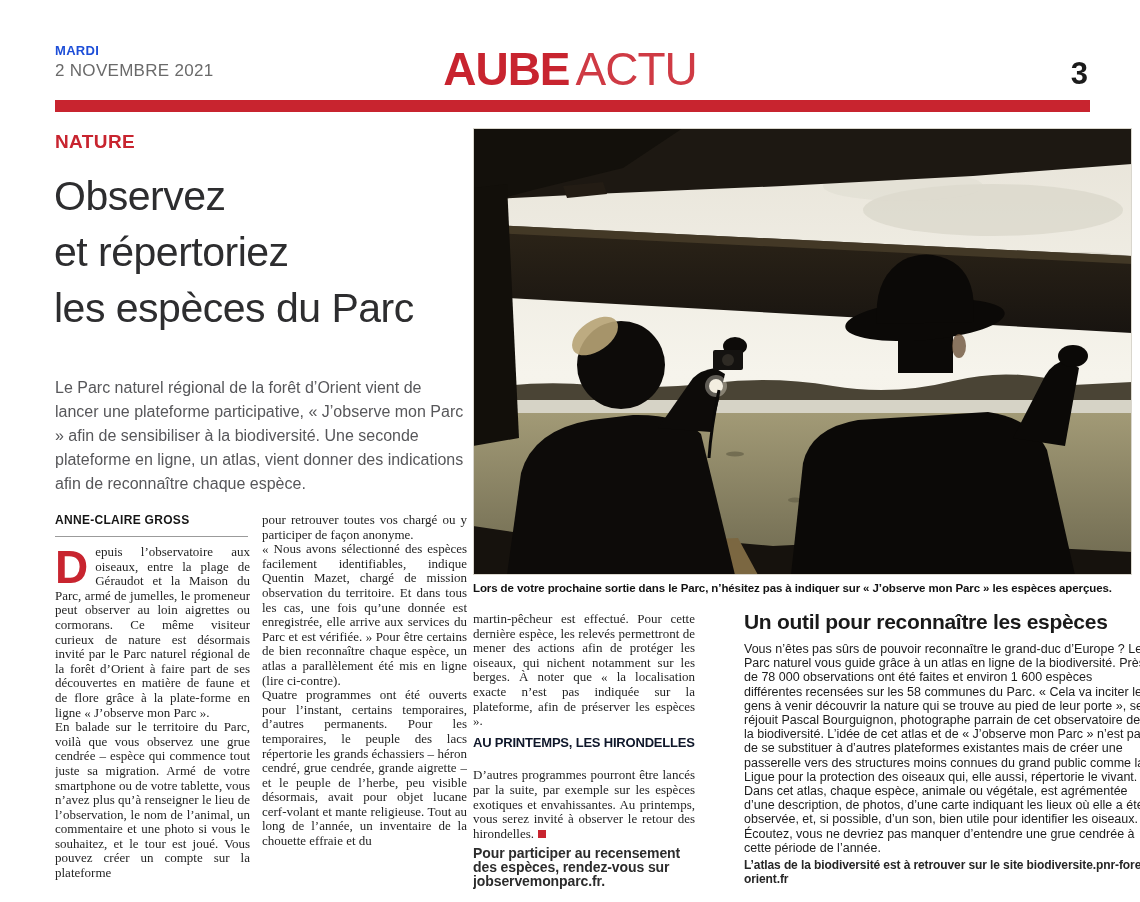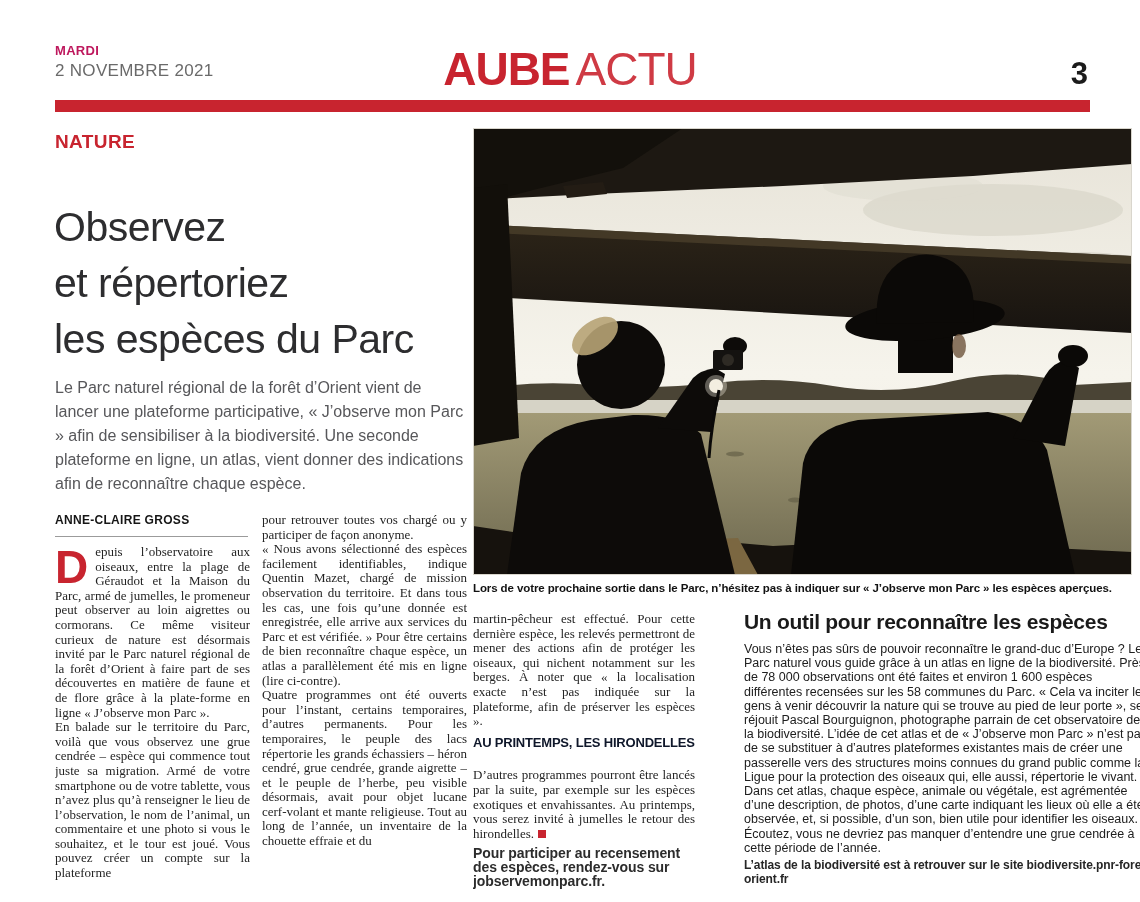--- a/index.html
+++ b/index.html
@@ -4,34 +4,34 @@
 <style>
   * { margin:0; padding:0; box-sizing:border-box; }
   html,body { background:#ffffff; }
   .page {
     position:relative; width:1140px; height:902px; margin:0 auto;
     background:#ffffff; overflow:hidden;
     font-family:"Liberation Sans", sans-serif; color:#1e1e1e;
   }
   
   .dateline { position:absolute; left:55px; top:44px; line-height:1.15; }
-  .dateline .day { font-size:13px; font-weight:700; letter-spacing:.3px; color:#be185d; }
+  .dateline .day { font-size:13px; font-weight:700; letter-spacing:.3px; color:#1d4ed8; }
   .dateline .date { font-size:17px; font-weight:400; letter-spacing:.3px; color:#6a6a6a; margin-top:2px; }
   .masthead {
     position:absolute; left:0; right:0; top:46px; text-align:center;
     font-size:46px; letter-spacing:-1px; line-height:1; white-space:nowrap;
   }
   .mh-bold { font-weight:700; color:#c8242f; }
   .mh-light { font-weight:400; color:#cf3a44; margin-left:6px; }
   .pagenum { position:absolute; right:52px; top:56px; font-size:31px; font-weight:700; color:#1b1b1b; }
   .redbar { position:absolute; left:55px; top:100px; width:1035px; height:12px; background:#c8242f; }
 
   
   .kicker { position:absolute; left:55px; top:131px; font-size:19px; font-weight:800; letter-spacing:.4px; color:#c8242f; }
-  .headline { position:absolute; left:54px; top:168px; width:415px; font-size:41px; font-weight:400; letter-spacing:-.5px; line-height:56px; color:#2d2d2f;margin-top:31px; }
+  .headline { position:absolute; left:54px; top:168px; width:415px; font-size:41px; font-weight:400; letter-spacing:-.5px; line-height:56px; color:#2d2d2f; }
   .standfirst { position:absolute; left:55px; top:376px; width:412px; height:132px; overflow:hidden; font-size:16px; line-height:24px; color:#57575a; }
   .byline { position:absolute; left:55px; top:513px; font-size:12px; font-weight:700; letter-spacing:.3px; color:#161616; }
   .byline-rule { position:absolute; left:55px; top:536px; width:193px; height:1px; background:#9b9b9b; }
 
   
   .bodycol { position:absolute; font-family:"Liberation Serif", serif; font-size:13px; line-height:14.6px; text-align:justify; color:#242424; }
   .bodycol p { margin:0; }
   .col1 { left:55px;  top:545px; width:195px; height:352px; overflow:hidden; }
   .col2 { left:262px; top:513px; width:205px; height:384px; overflow:hidden; }
   .col3 { left:473px; top:612px; width:222px; height:288px; overflow:hidden; }
@@ -157,21 +157,21 @@
       <path d="M540,310 L572,248 Q580,234 594,232 L606,240 L592,318 Z" fill="#0b0907"></path>
       <ellipse cx="600" cy="228" rx="15" ry="11" fill="#0b0907"></ellipse>
       <rect x="0.5" y="0.5" width="658" height="446" fill="none" stroke="#d9d6cd" stroke-width="1"></rect>
     </svg>
   </figure>
   <div class="caption">Lors de votre prochaine sortie dans le Parc, n’hésitez pas à indiquer sur « J’observe mon Parc » les espèces aperçues.</div>
 
   <div class="bodycol col3">
     <p><span>martin-pêcheur est effectué. Pour cette dernière espèce, les relevés permettront de mener des actions afin de protéger les oiseaux, qui nichent notamment sur les berges. À noter que </span><span class="it">« la localisation exacte n’est pas indiquée sur la plateforme, afin de préserver les espèces ».</span></p>
     <div class="subhead">AU PRINTEMPS, LES HIRONDELLES</div>
-    <p><span>D’autres programmes pourront être lancés par la suite, par exemple sur les espèces exotiques et envahissantes. Au printemps, vous serez invité à jumelles le retour des hirondelles.</span><span class="endsq"></span></p>
+    <p><span>D’autres programmes pourront être lancés par la suite, par exemple sur les espèces exotiques et envahissantes. Au printemps, vous serez invité à observer le retour des hirondelles.</span><span class="endsq"></span></p>
     <div class="colfooter">Pour participer au recensement des espèces, rendez-vous sur jobservemonparc.fr.</div>
   </div>
 
   <aside class="sidebar">
     <h2>Un outil pour reconnaître les espèces</h2>
     <p><span>Vous n’êtes pas sûrs de pouvoir reconnaître le grand-duc d’Europe ? Le Parc naturel vous guide grâce à un atlas en ligne de la biodiversité. Près de 78 000 observations ont été faites et environ 1 600 espèces différentes recensées sur les 58 communes du Parc. </span><span class="it">« Cela va inciter les gens à venir découvrir la nature qui se trouve au pied de leur porte »</span><span>, se réjouit Pascal Bourguignon, photographe parrain de cet observatoire de la biodiversité. L’idée de cet atlas et de « J’observe mon Parc » n’est pas de se substituer à d’autres plateformes existantes mais de créer une passerelle vers des structures moins connues du grand public comme la Ligue pour la protection des oiseaux qui, elle aussi, répertorie le vivant.</span></p>
     <p>Dans cet atlas, chaque espèce, animale ou végétale, est agrémentée d’une description, de photos, d’une carte indiquant les lieux où elle a été observée, et, si possible, d’un son, bien utile pour identifier les oiseaux. Écoutez, vous ne devriez pas manquer d’entendre une grue cendrée à cette période de l’année.</p>
     <div class="sfooter">L’atlas de la biodiversité est à retrouver sur le site biodiversite.pnr-foret-orient.fr</div>
   </aside>
 

